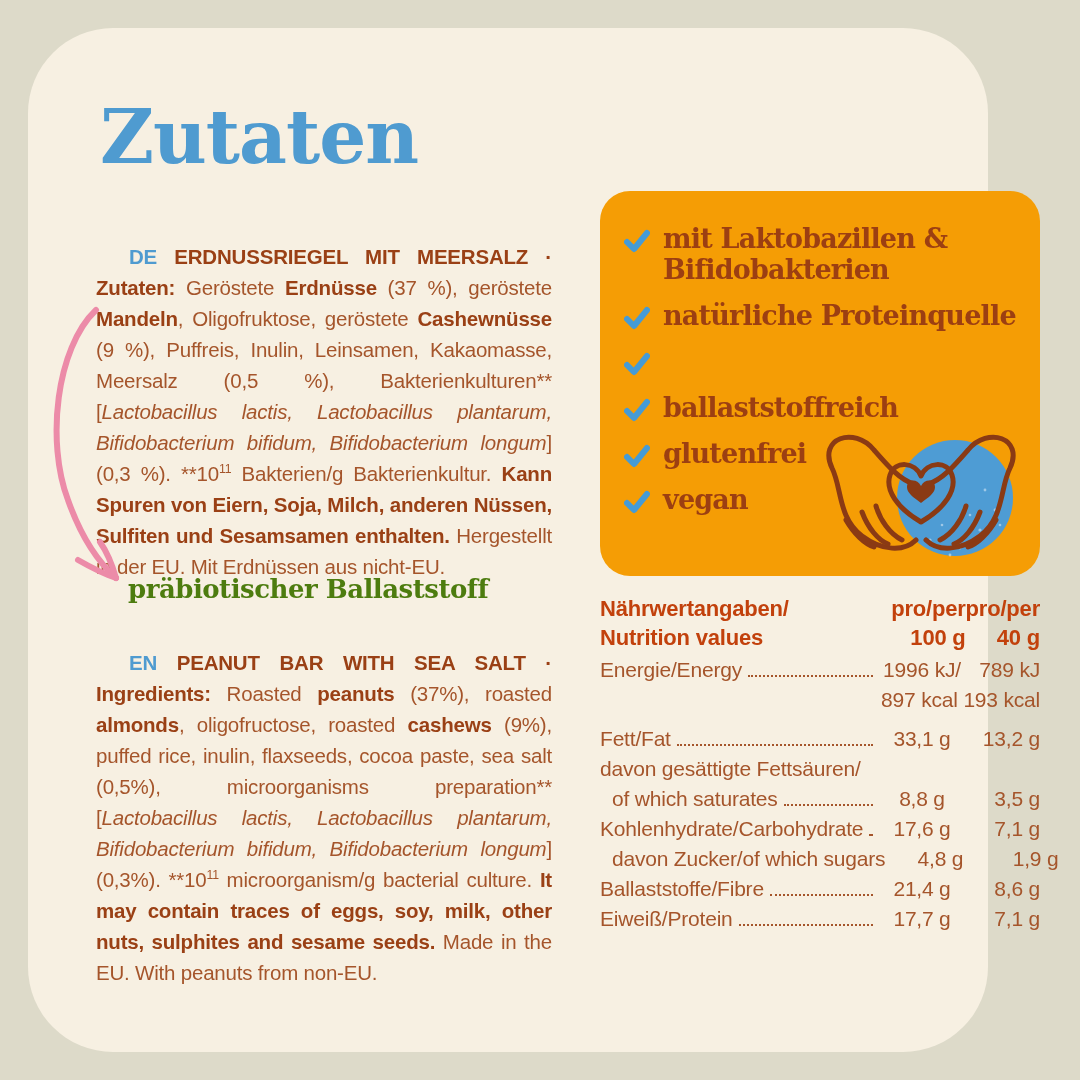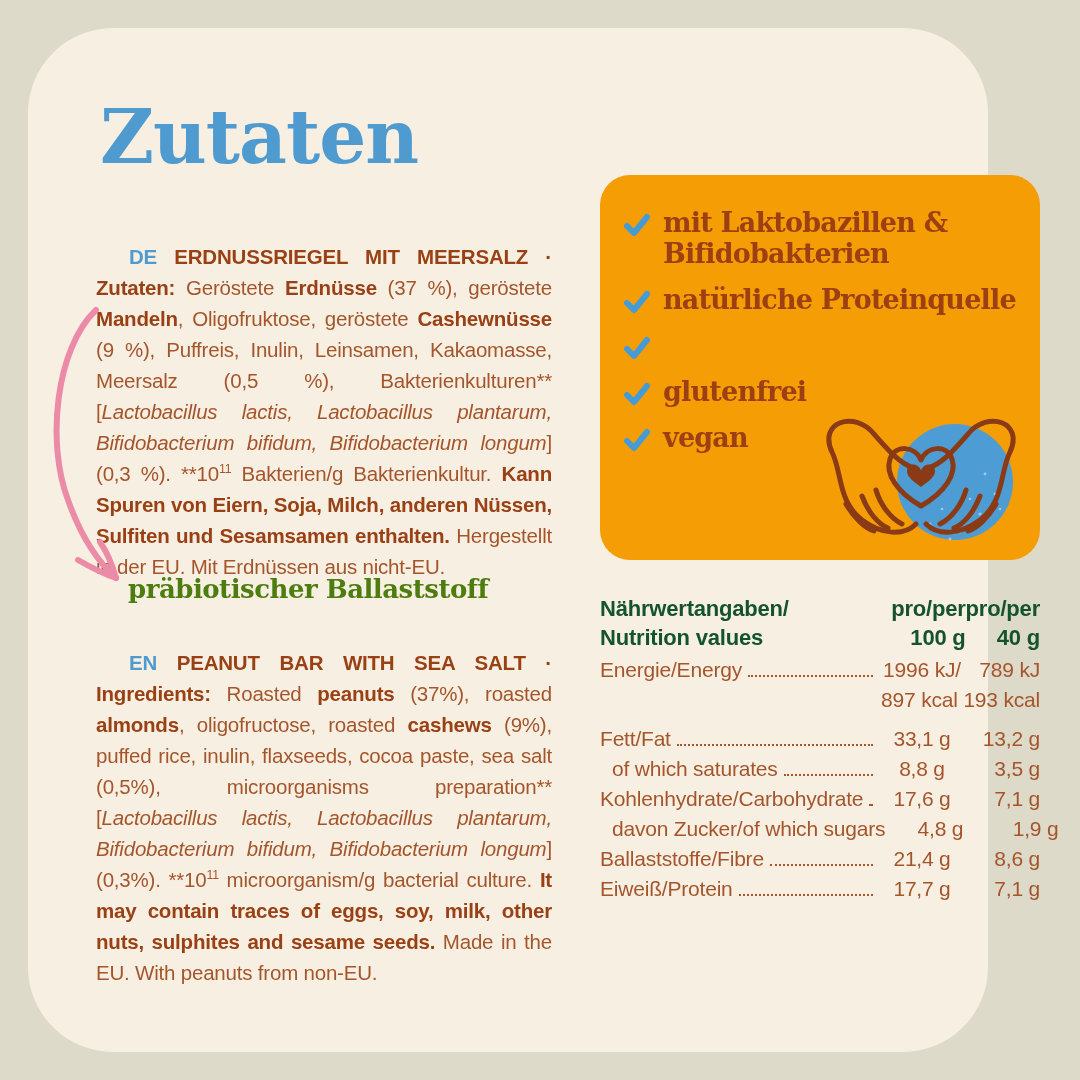--- a/index.html
+++ b/index.html
@@ -20,31 +20,31 @@
   .s-i{font-style:italic;}
   .s-lang{font-weight:700;color:#4f9bd0;margin-left:33px;}
   .s-sup{font-size:0.6em;vertical-align:super;line-height:0;margin-top:28px;}
 
   
   .annotation{position:absolute;left:100px;top:546px;font-family:"DejaVu Serif",serif;font-weight:700;
     font-size:26px;color:#4d7c0f;letter-spacing:-0.5px;white-space:nowrap;}
   .arrow-svg{position:absolute;left:16px;top:274px;width:96px;height:290px;}
 
   
-  .benefits-box{position:absolute;left:572px;top:147px;width:440px;height:385px;background:#f59d05;
+  .benefits-box{position:absolute;left:572px;top:163px;width:440px;height:385px;background:#f59d05;
     border-radius:30px;box-sizing:border-box;padding:32px 22px 0 24px;overflow:hidden;}
   .benefit-item{display:flex;align-items:flex-start;gap:13px;margin-bottom:15px;position:relative;z-index:2;}
   .benefit-item .check{flex:0 0 26px;margin-top:5px;}
   .benefit-label{font-family:"DejaVu Serif",serif;font-weight:700;font-size:27px;line-height:31px;
     color:#9c3f12;letter-spacing:-0.8px;}
   .hands-svg{position:absolute;right:8px;bottom:4px;width:222px;height:152px;z-index:1;}
 
   
   .nutrition{position:absolute;left:572px;top:566px;width:440px;color:#a5552b;font-size:21px;letter-spacing:-0.2px;}
-  .nut-header{display:flex;font-weight:700;color:#14532d;line-height:29px;font-size:22px;margin-bottom:3px;}
+  .nut-header{display:flex;font-weight:700;color:#c2410c;line-height:29px;font-size:22px;margin-bottom:3px;}
   .nut-header .h-label{flex:1;}
   .nut-col1{flex:0 0 88px;text-align:right;}
   .nut-col2{flex:0 0 74px;text-align:right;}
   .nut-row{display:flex;line-height:30px;align-items:baseline;}
   .nut-row .r-label{white-space:nowrap;flex-shrink:0;}
   .nut-row.indent .r-label{padding-left:12px;}
   .nut-row .leader{flex:1 1 auto;border-bottom:2.5px dotted #a5552b;margin:0 5px 6px 6px;min-width:0;}
   .nut-row .no-leader{flex:1 1 auto;}
   .nut-row .v100{flex:0 0 88px;text-align:center;white-space:nowrap;}
   .nut-row .v40{flex:0 0 74px;text-align:right;white-space:nowrap;}
@@ -86,20 +86,26 @@
     </svg>
     <span class="benefit-label">natürliche Proteinquelle</span>
   </div>
 
   <div class="benefit-item">
     <svg class="check" viewBox="0 0 26 26">
       <path d="M3 14 L10 21 L23 5" fill="none" stroke="#459bd6" stroke-width="6" stroke-linecap="round" stroke-linejoin="round"></path>
     </svg>
   </div>
 
+  <div class="benefit-item">
+    <svg class="check" viewBox="0 0 26 26">
+      <path d="M3 14 L10 21 L23 5" fill="none" stroke="#459bd6" stroke-width="6" stroke-linecap="round" stroke-linejoin="round"></path>
+    </svg>
+    <span class="benefit-label">ballaststoffreich</span>
+  </div>
 
   <div class="benefit-item">
     <svg class="check" viewBox="0 0 26 26">
       <path d="M3 14 L10 21 L23 5" fill="none" stroke="#459bd6" stroke-width="6" stroke-linecap="round" stroke-linejoin="round"></path>
     </svg>
     <span class="benefit-label">glutenfrei</span>
   </div>
 
   <div class="benefit-item">
     <svg class="check" viewBox="0 0 26 26">
@@ -167,20 +173,26 @@
     <span class="v40">193 kcal</span>
   </div>
 
   <div class="nut-row">
     <span class="r-label">Fett/Fat</span>
     <span class="leader"></span>
     <span class="v100">33,1 g</span>
     <span class="v40">13,2 g</span>
   </div>
 
+  <div class="nut-row">
+    <span class="r-label">davon gesättigte Fettsäuren/</span>
+    <span class="no-leader"></span>
+    <span class="v100"></span>
+    <span class="v40"></span>
+  </div>
 
   <div class="nut-row indent">
     <span class="r-label">of which saturates</span>
     <span class="leader"></span>
     <span class="v100">8,8 g</span>
     <span class="v40">3,5 g</span>
   </div>
 
   <div class="nut-row">
     <span class="r-label">Kohlenhydrate/Carbohydrate</span>

